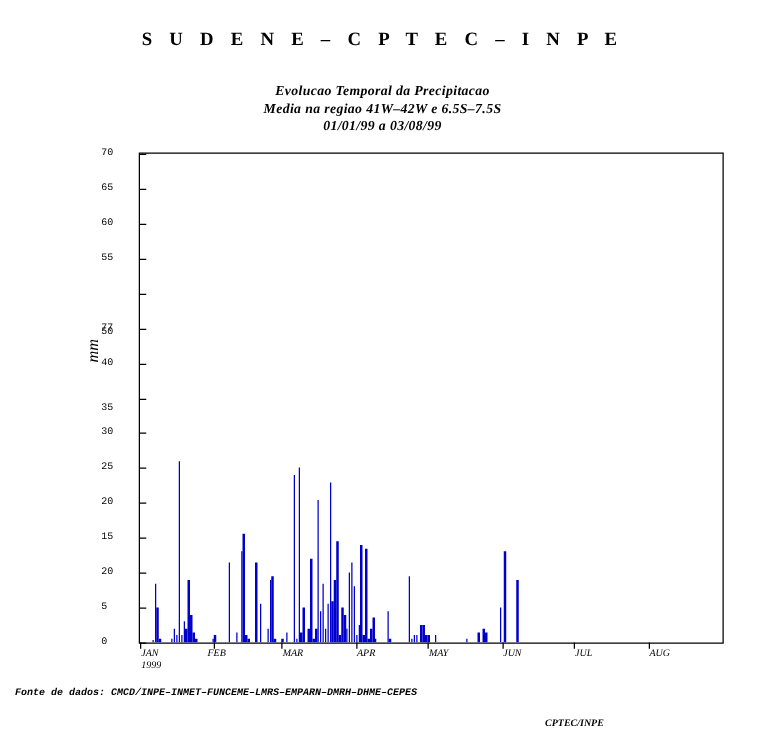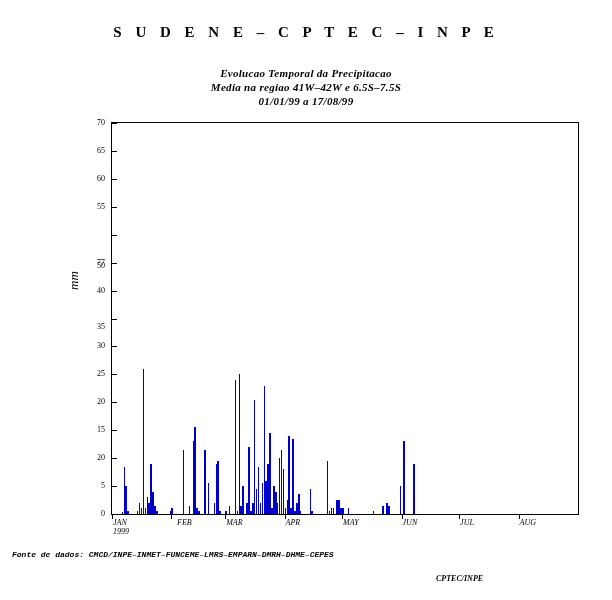--- a/index.html
+++ b/index.html
@@ -69,22 +69,21 @@
   }
   .bar {
     position: absolute;
     bottom: 0;
     background: #0000cc;
   }
   
   .ytick-label {
     position: absolute;
     width: 24px;
-    text-align: right;
-    font-family: Liberation Serif, serif;
+    font-family: Liberation Mono, monospace;
     font-size: 8px;
     color: #000000;
   }
   .ytick-mark {
     position: absolute;
     width: 5px;
     height: 1px;
     background: #000000;
   }
   .ylabel {
@@ -156,21 +155,21 @@
 </head>
 <body>
 
 <div id="page">
 
   <div class="header-title">S U D E N E – C P T E C – I N P E</div>
 
   <div class="chart-titles">
     <div>Evolucao Temporal da Precipitacao</div>
     <div>Media na regiao 41W–42W  e 6.5S–7.5S</div>
-    <div>01/01/99 a 17/08/99</div>
+    <div>01/01/99 a 03/08/99</div>
   </div>
 
   <div class="ylabel">mm</div>
 
   <div id="plot-frame">
     <div id="plot-area">
         <div class="bar" style="left: 9.59px; width: 1.53px; height: 1.68px; background: rgb(0, 0, 204);"></div>
         <div class="bar" style="left: 11.51px; width: 1.53px; height: 47.48px; background: rgb(0, 0, 204);"></div>
         <div class="bar" style="left: 13.42px; width: 1.53px; height: 27.93px; background: rgb(0, 0, 204);"></div>
         <div class="bar" style="left: 15.34px; width: 1.53px; height: 2.79px; background: rgb(0, 0, 204);"></div>
@@ -285,21 +284,21 @@
       <div class="ytick-mark" style="left: 112px; top: 178.9px;"></div>
       <div class="ytick-label" style="left: 81px; top: 145.929px;">65</div>
       <div class="ytick-mark" style="left: 112px; top: 150.9px;"></div>
       <div class="ytick-label" style="left: 81px; top: 118px;">70</div>
       <div class="ytick-mark" style="left: 112px; top: 123px;"></div>
     </div>
   <div id="x-axis">
       <div class="xtick-mark" style="left: 112px; top: 514px;"></div>
       <div class="xtick-label" style="left: 113px; top: 518px;">JAN</div>
       <div class="xtick-mark" style="left: 171.4px; top: 514px;"></div>
-      <div class="xtick-label" style="left: 177px; top: 518px;">FEB</div>
+      <div class="xtick-label" style="left: 166px; top: 518px;">FEB</div>
       <div class="xtick-mark" style="left: 225.1px; top: 514px;"></div>
       <div class="xtick-label" style="left: 226.144px; top: 518px;">MAR</div>
       <div class="xtick-mark" style="left: 284.6px; top: 514px;"></div>
       <div class="xtick-label" style="left: 285.593px; top: 518px;">APR</div>
       <div class="xtick-mark" style="left: 342.1px; top: 514px;"></div>
       <div class="xtick-label" style="left: 343.123px; top: 518px;">MAY</div>
       <div class="xtick-mark" style="left: 401.6px; top: 514px;"></div>
       <div class="xtick-label" style="left: 402.572px; top: 518px;">JUN</div>
       <div class="xtick-mark" style="left: 459.1px; top: 514px;"></div>
       <div class="xtick-label" style="left: 460.103px; top: 518px;">JUL</div>

